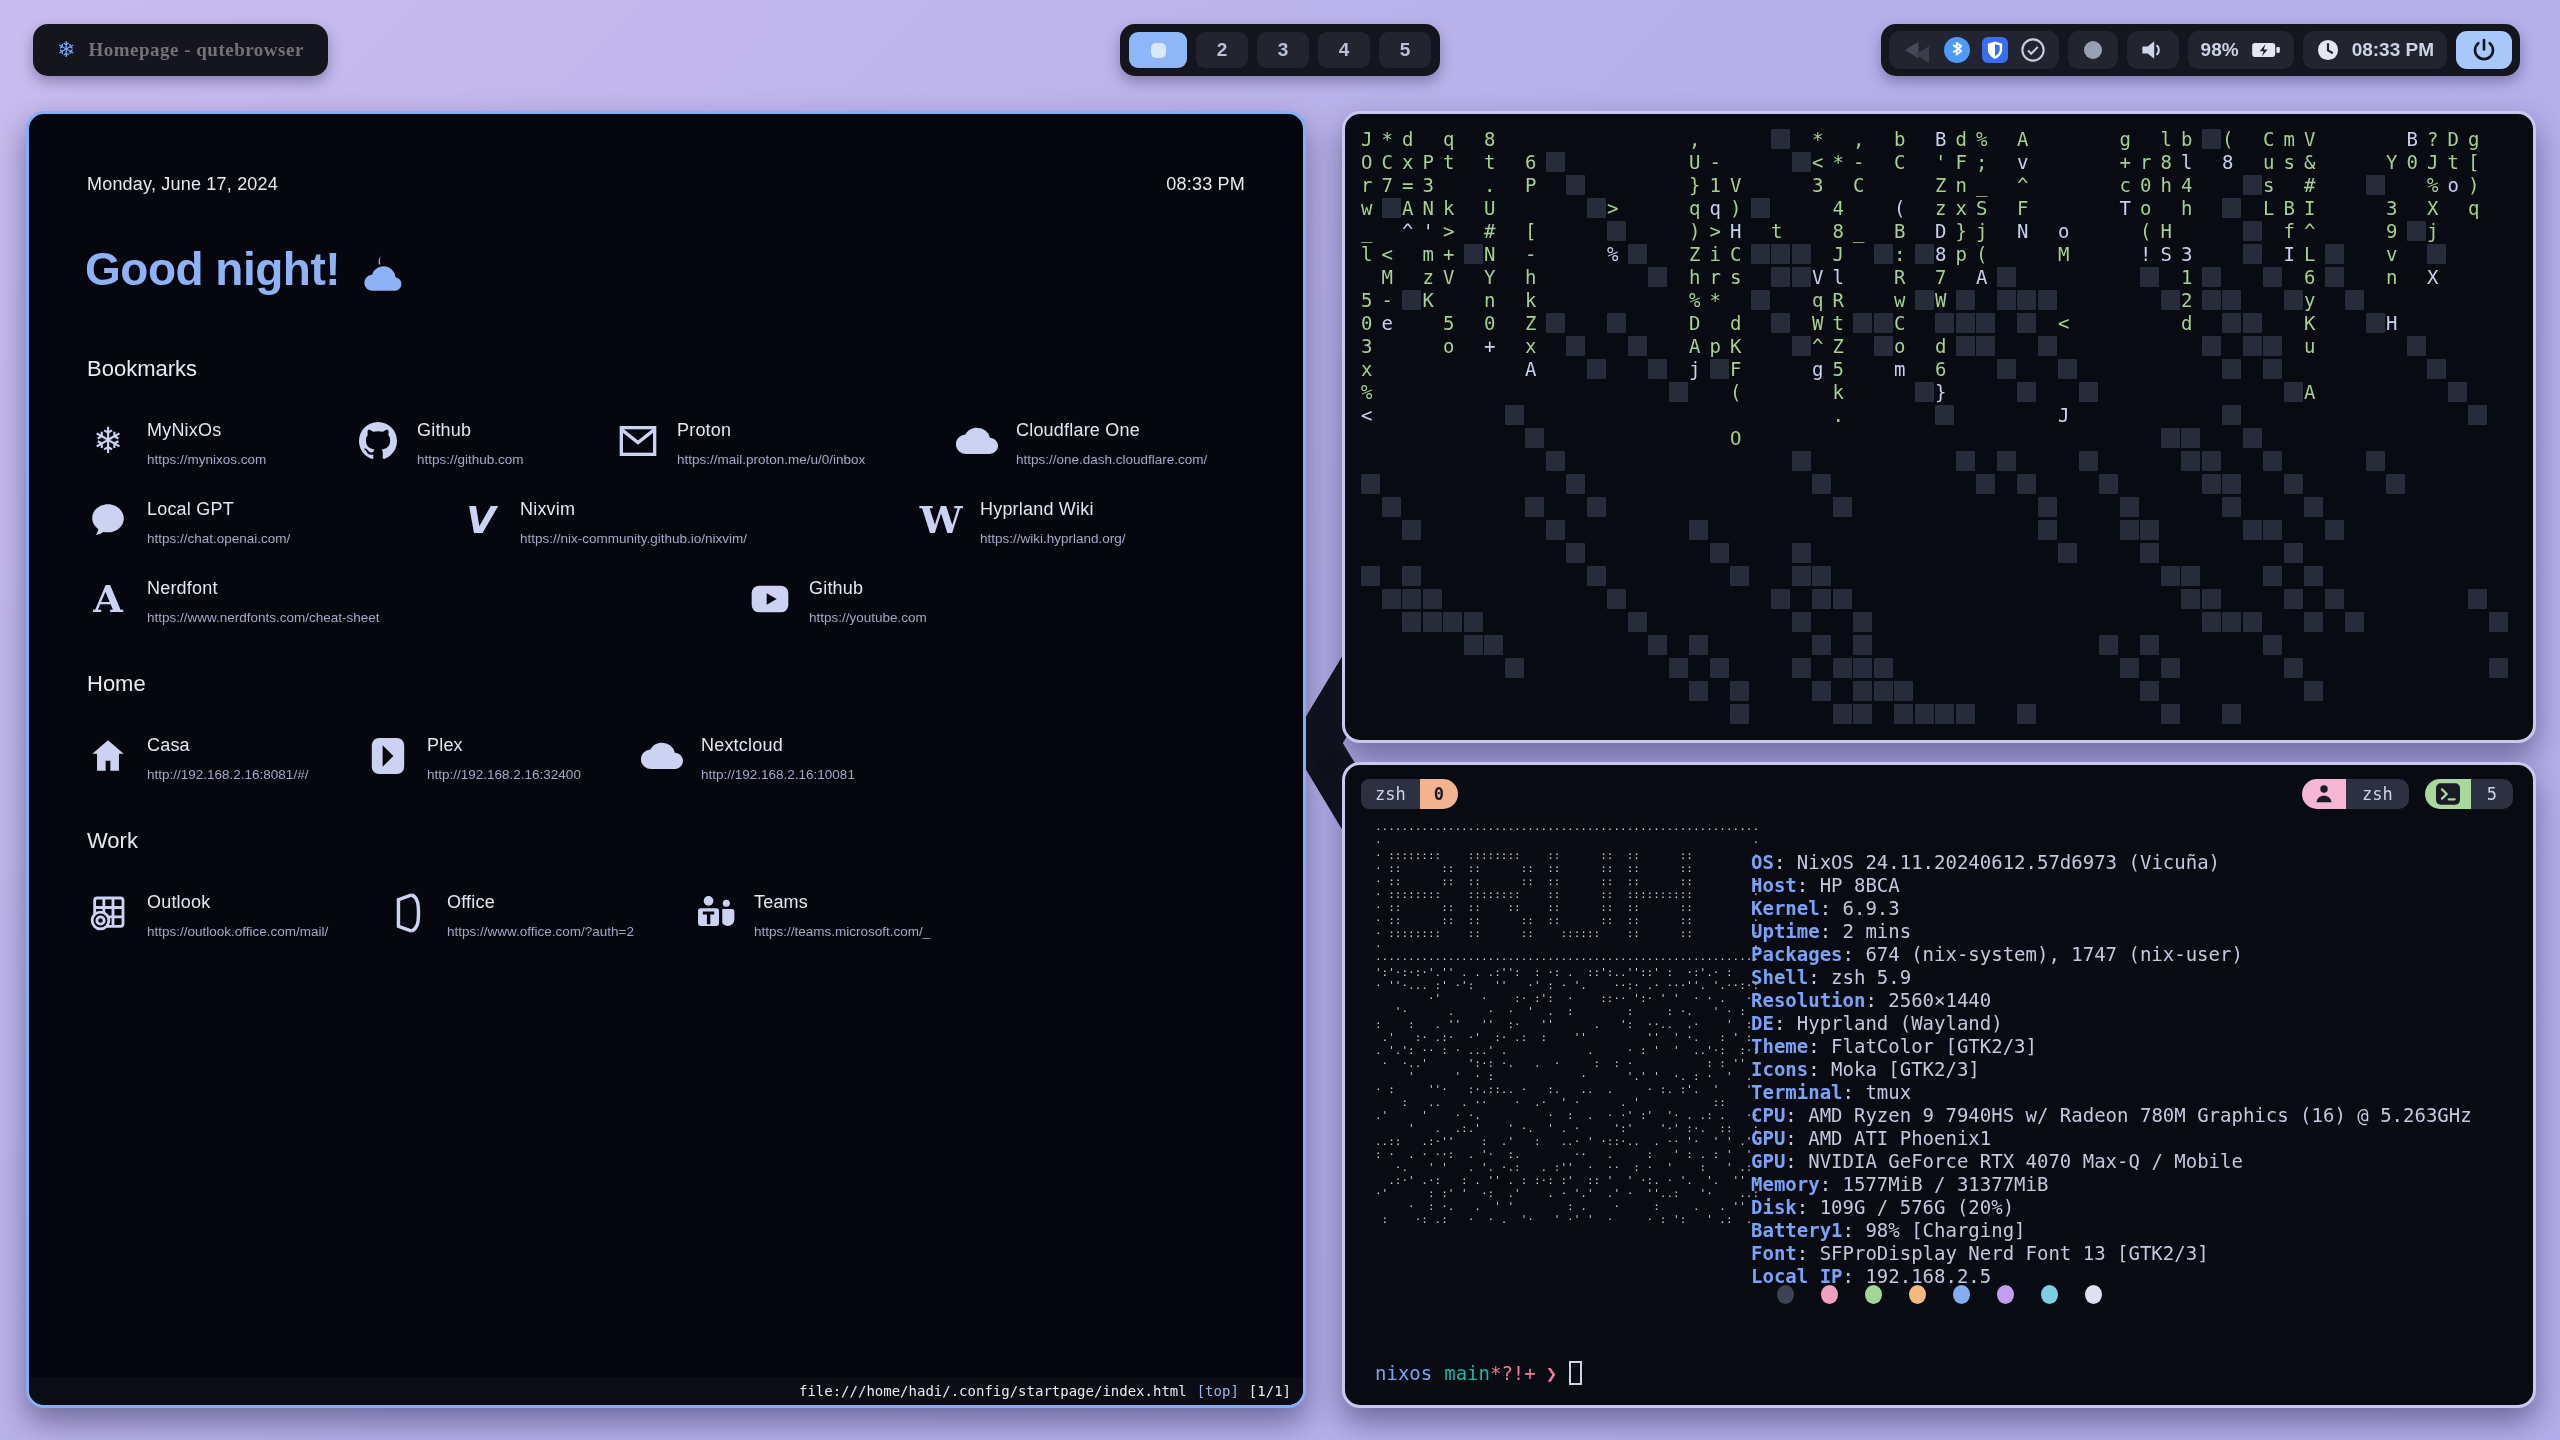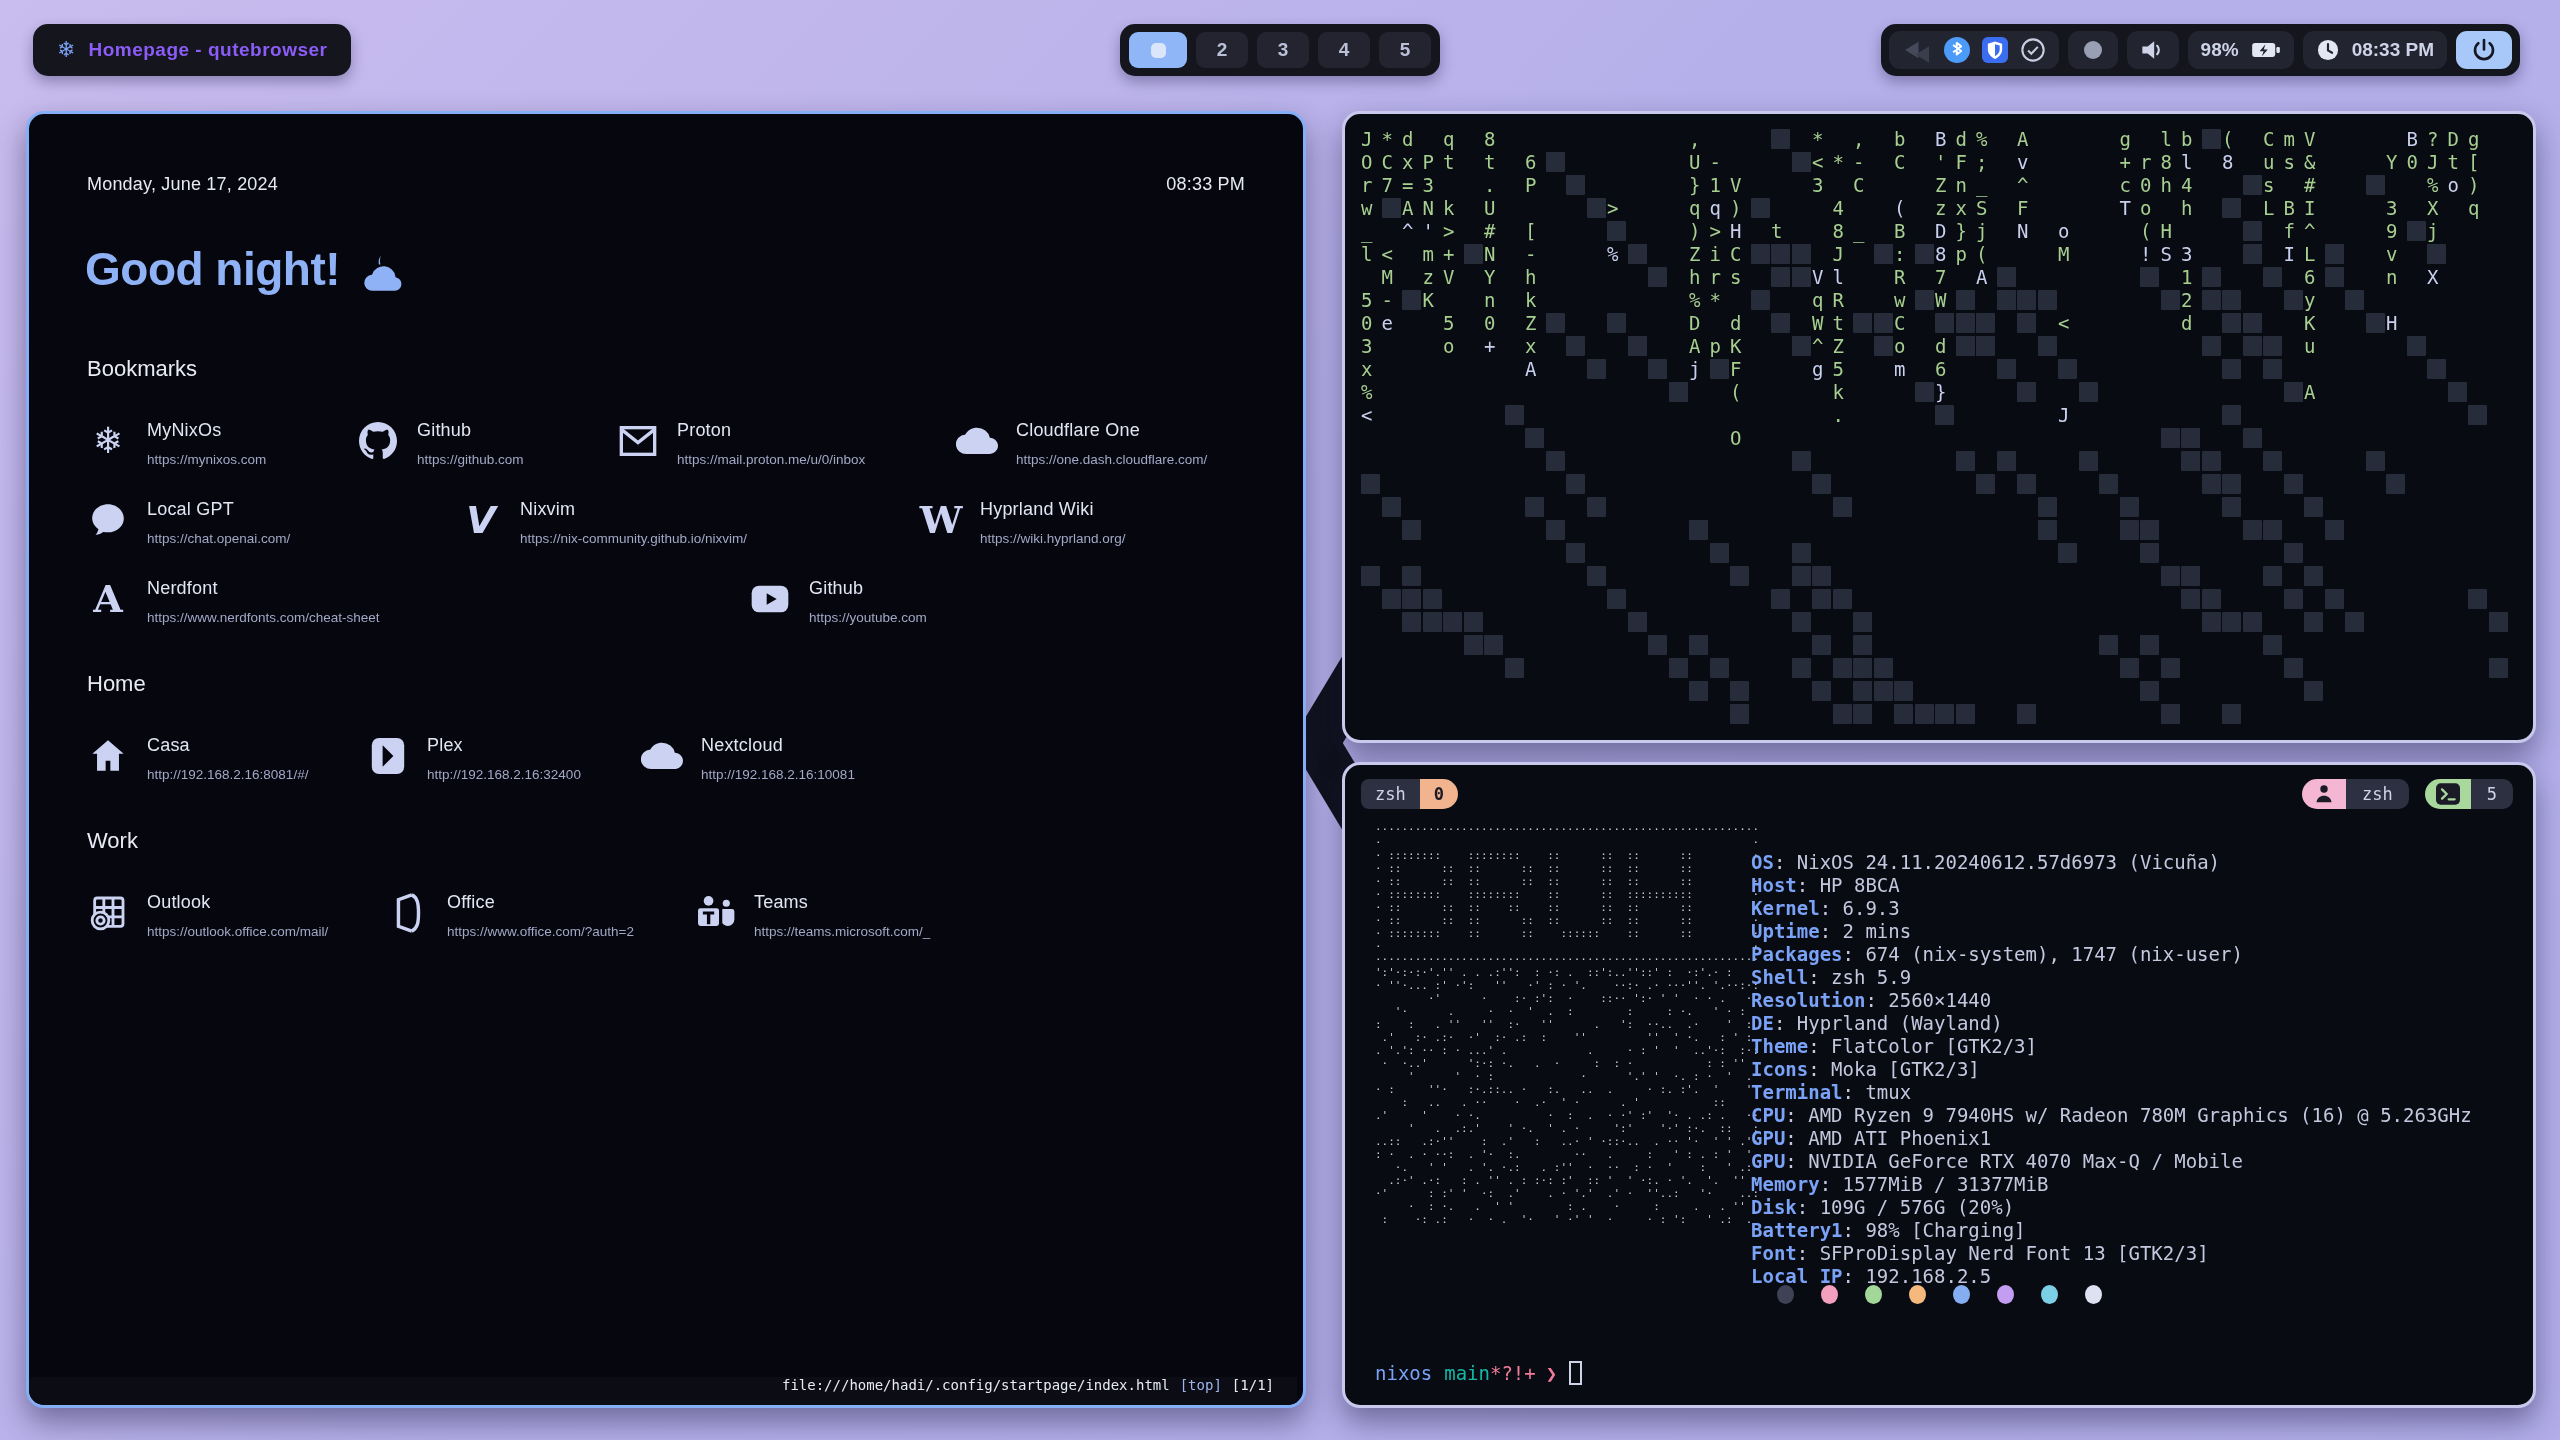--- a/index.html
+++ b/index.html
@@ -10,22 +10,22 @@
     position:relative;color:#e6e8f4;
   }
   
   .gap-arrow{position:absolute;left:1290px;top:648px;width:110px;height:190px;background:#10121c;
     clip-path:polygon(100% 0,52% 0,0 50%,52% 100%,100% 100%,48% 50%);}
   
   .pill{position:absolute;top:24px;height:52px;background:#14151d;border-radius:15px;
     display:flex;align-items:center;box-shadow:0 6px 14px rgba(30,25,70,.35)}
   .title-pill{left:33px;padding:0 24px;gap:13px}
   .title-pill .nixglyph{color:#7aa2f7;font-size:22px;line-height:1}
-  .title-text{font-family:Liberation Sans, sans-serif;font-weight:bold;
-    font-size:19px;color:#8b5cf6;letter-spacing:.5px}
+  .title-text{font-family:Liberation Serif, serif;font-weight:bold;
+    font-size:19px;color:#737373;letter-spacing:.5px}
   .ws-pill{left:50%;transform:translateX(-50%);padding:0 9px;gap:9px}
   .ws-btn{width:52px;height:36px;border-radius:9px;background:#23242f;display:flex;
     align-items:center;justify-content:center;font-weight:bold;font-size:19px;color:#b9c0d8}
   .ws-btn.active{width:58px;background:#8fb7f8}
   .ws-dot{width:15px;height:15px;border-radius:5px;background:#dbe6fb}
   .tray-pill{right:40px;padding:0 8px;gap:9px}
   .mod{height:38px;background:#222430;border-radius:11px;display:flex;align-items:center;
     padding:0 13px;gap:12px;color:#ced3e8;font-weight:bold;font-size:19px}
   .mod svg{display:block}
   .mod.power{background:#a9c8fa;color:#141621;padding:0 15px}
@@ -53,22 +53,22 @@
   .bname{font-size:18px;color:#e2e6f3;letter-spacing:.2px}
   .burl{font-size:13.5px;color:#a2a8c6;margin-top:11px}
   .letter-glyph{font-family:"DejaVu Serif","Liberation Serif",serif;font-size:38px;font-weight:bold;line-height:1}
   .letter-glyph.vv{font-family:"DejaVu Sans","Liberation Sans",sans-serif;font-style:italic}
   
   .s0-r0 .bitem:nth-child(1){width:270px}.s0-r0 .bitem:nth-child(2){width:260px}.s0-r0 .bitem:nth-child(3){width:339px}
   .s0-r1 .bitem:nth-child(1){width:373px}.s0-r1 .bitem:nth-child(2){width:460px}
   .s0-r2 .bitem:nth-child(1){width:662px}
   .s1-r0 .bitem:nth-child(1){width:280px}.s1-r0 .bitem:nth-child(2){width:274px}
   .s2-r0 .bitem:nth-child(1){width:300px}.s2-r0 .bitem:nth-child(2){width:307px}
-  .statusbar{position:absolute;left:0;right:6px;bottom:0;height:28px;background:#0b0c14;
-    display:flex;justify-content:flex-end;padding-right:23px;gap:10px;
+  .statusbar{position:absolute;left:0;right:0;bottom:0;height:28px;background:#0b0c14;
+    display:flex;align-items:center;justify-content:flex-end;padding-right:12px;gap:10px;
     font-family:"DejaVu Sans Mono","Liberation Mono",monospace;font-size:14px;color:#e8eaf3}
   .statusbar .scrollpos{color:#9db4ec}
   
   .mgrid{position:absolute;left:16px;top:14px;display:grid;
     grid-template-columns:repeat(56,20.5px);grid-auto-rows:23px;
     font-family:"DejaVu Sans Mono","Liberation Mono",monospace;font-size:19px;line-height:23px}
   .mgrid span{display:block;width:20.5px;height:23px;text-align:left}
   .mgrid .g{color:#a6cf90}
   .mgrid .w{color:#c9d0ee}
   .mgrid .blk{background:#272c3a;border-radius:1px;height:20px;margin-top:1px;width:19px}

